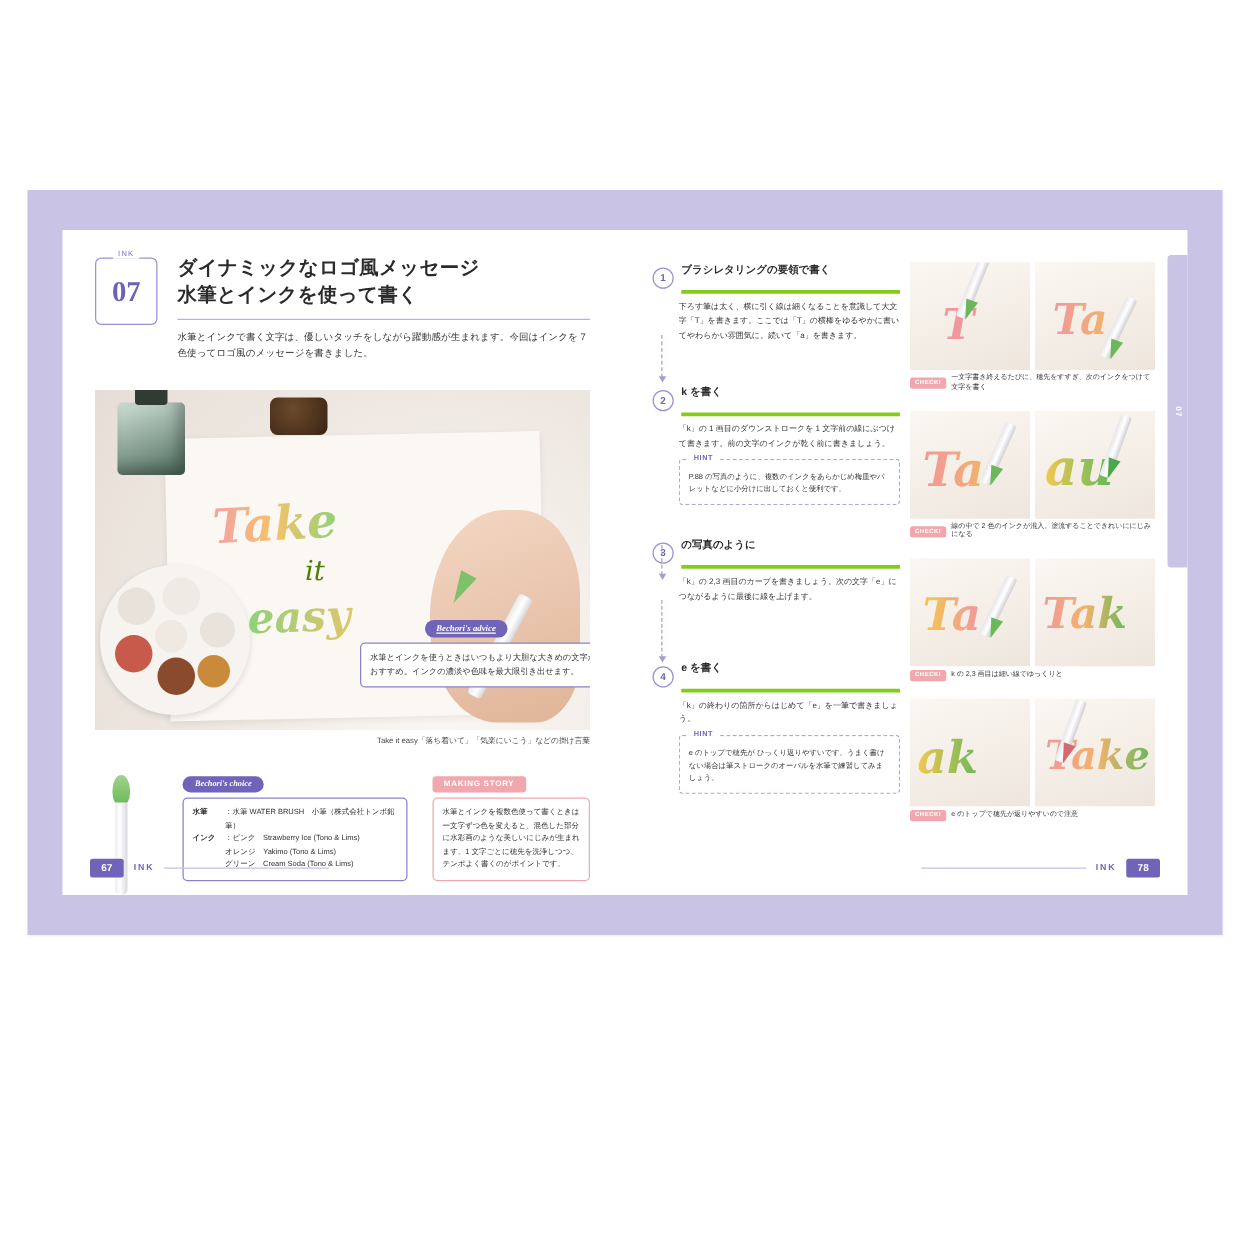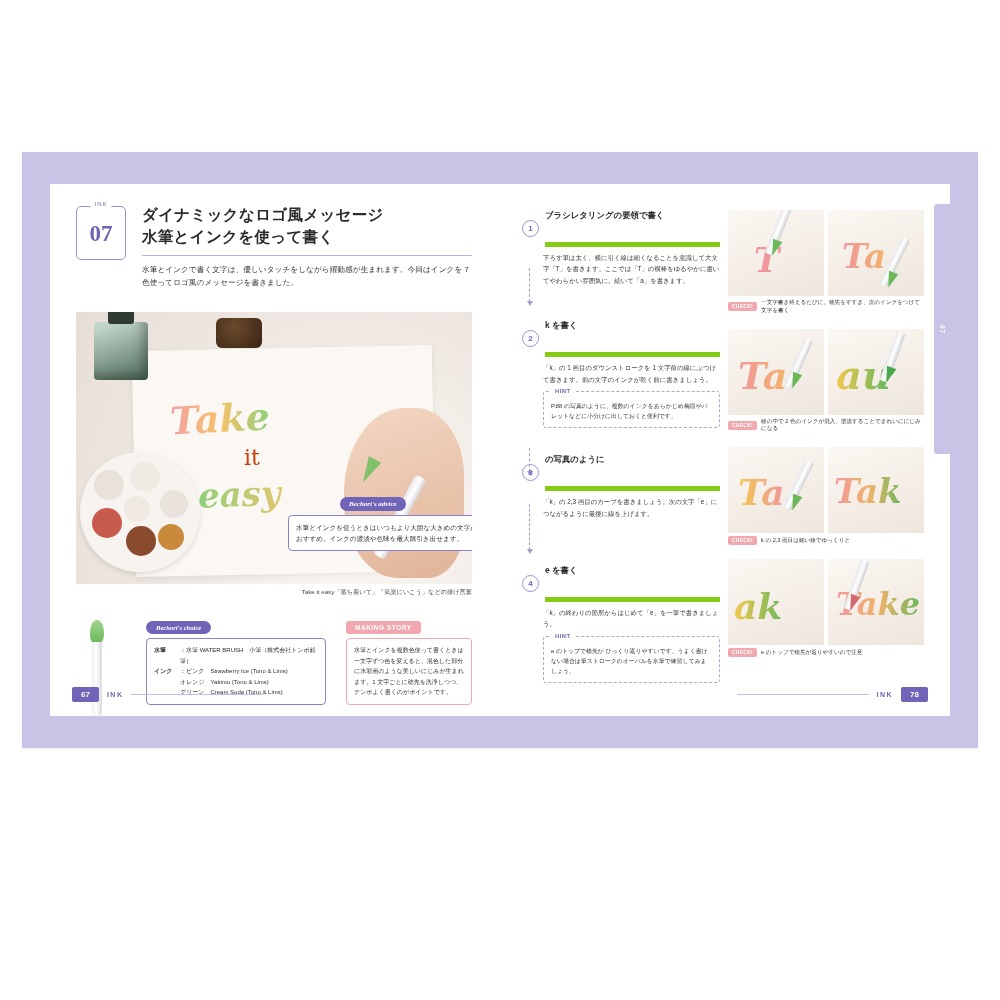--- a/index.html
+++ b/index.html
@@ -199,21 +199,22 @@
     font-weight: bold;
     background: linear-gradient(90deg,#f3a0a6,#f6c26a,#8fd17a);
     -webkit-background-clip: text;
     background-clip: text;
     color: transparent;
     transform: rotate(-3deg);
     display: inline-block;
   }
   .lettering .w2 {
     font-size: 22px;
-    color: #c2410c;
+    font-style: italic;
+    color: #4d7c0f;
     display: block;
     margin: 4px 0 0 74px;
   }
   .lettering .w3 {
     font-size: 34px;
     font-style: italic;
     font-weight: bold;
     background: linear-gradient(90deg,#8fd17a,#f6c26a,#f3a0a6);
     -webkit-background-clip: text;
     background-clip: text;
@@ -233,20 +234,21 @@
     display: inline-block;
     background: #6f64b8;
     color: #fff;
     font-size: 7px;
     font-weight: bold;
     padding: 3px 9px;
     border-radius: 9px;
     font-family: "Liberation Serif", serif;
     font-style: italic;
     margin-left: 52px;
+    text-decoration: underline;
   }
   .advice-box {
     margin-top: 4px;
     border: 1px solid #8d82c8;
     border-radius: 4px;
     background: #fff;
     padding: 6px 7px;
     font-size: 6.6px;
     line-height: 1.7;
     color: #333;
@@ -376,23 +378,23 @@
     font-size: 8px;
     font-weight: bold;
     display: flex; align-items: center; justify-content: center;
     flex: 0 0 15px;
   }
   .step-title {
     margin-left: 6px;
     font-size: 8.4px;
     font-weight: bold;
     color: #2b2b2b;
-    border-bottom: 5px solid #84cc16;
+    border-bottom: 3px solid #84cc16;
     flex: 1;
-    padding-bottom: 21px;
+    padding-bottom: 11px;
   }
   .step-body {
     margin: 5px 0 0 21px;
     font-size: 6.4px;
     line-height: 1.78;
     color: #333;
   }
   .hint {
     margin: 6px 0 0 21px;
     border: 1px dashed #b0a6da;

